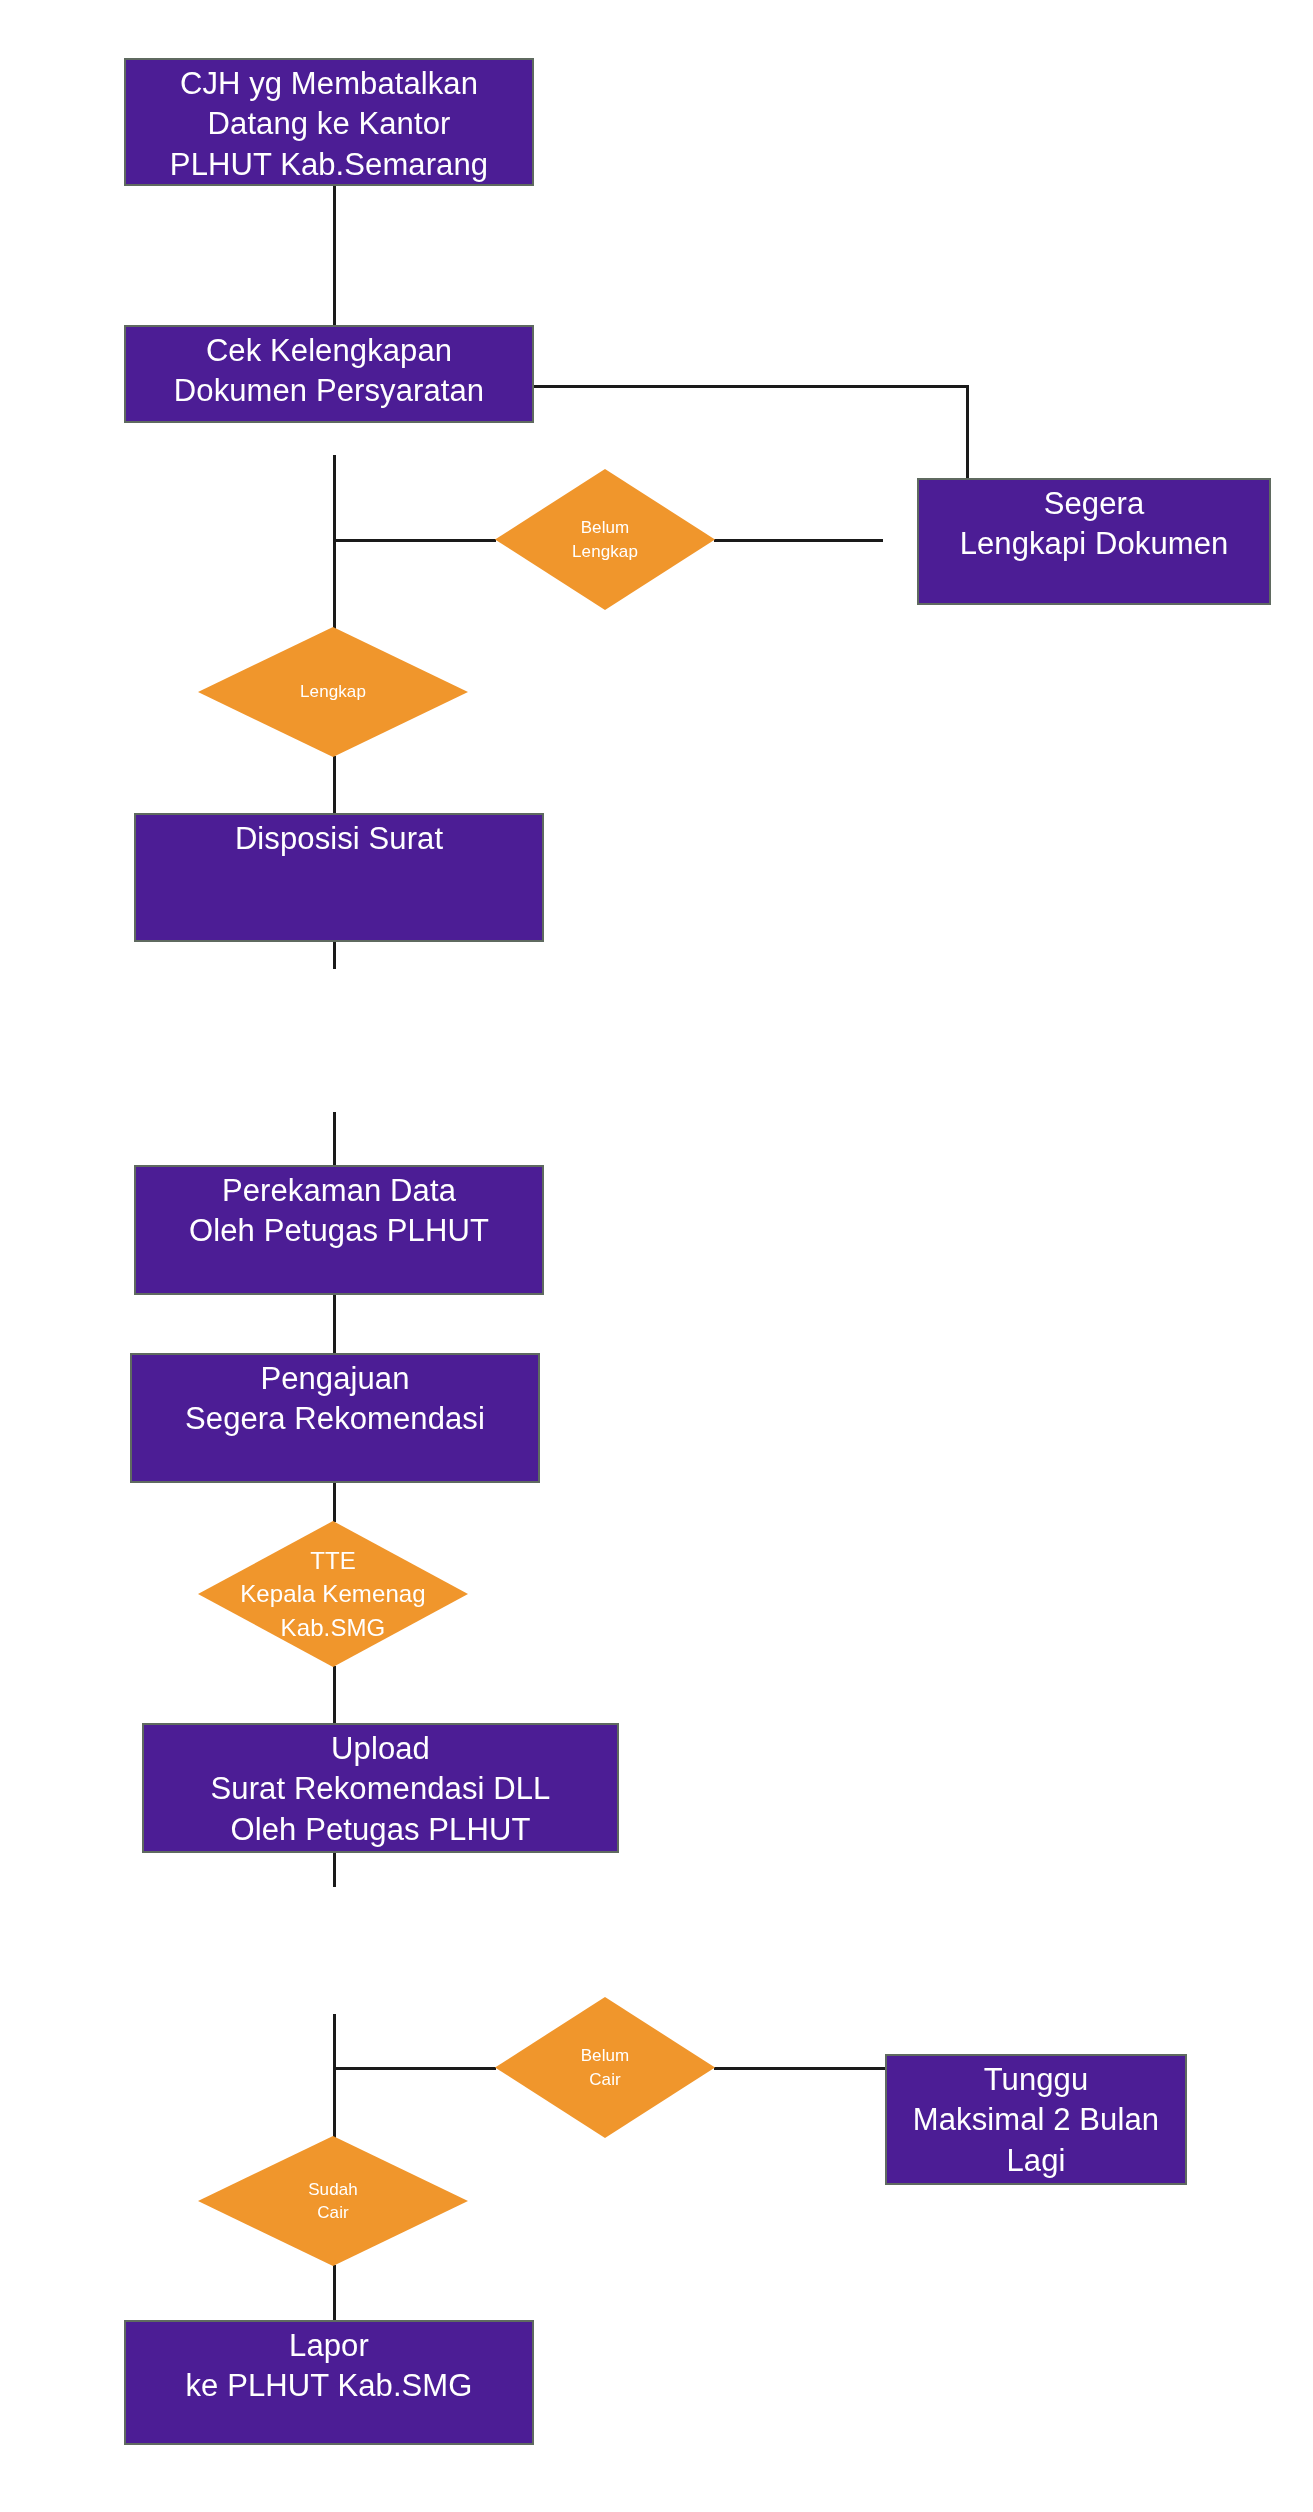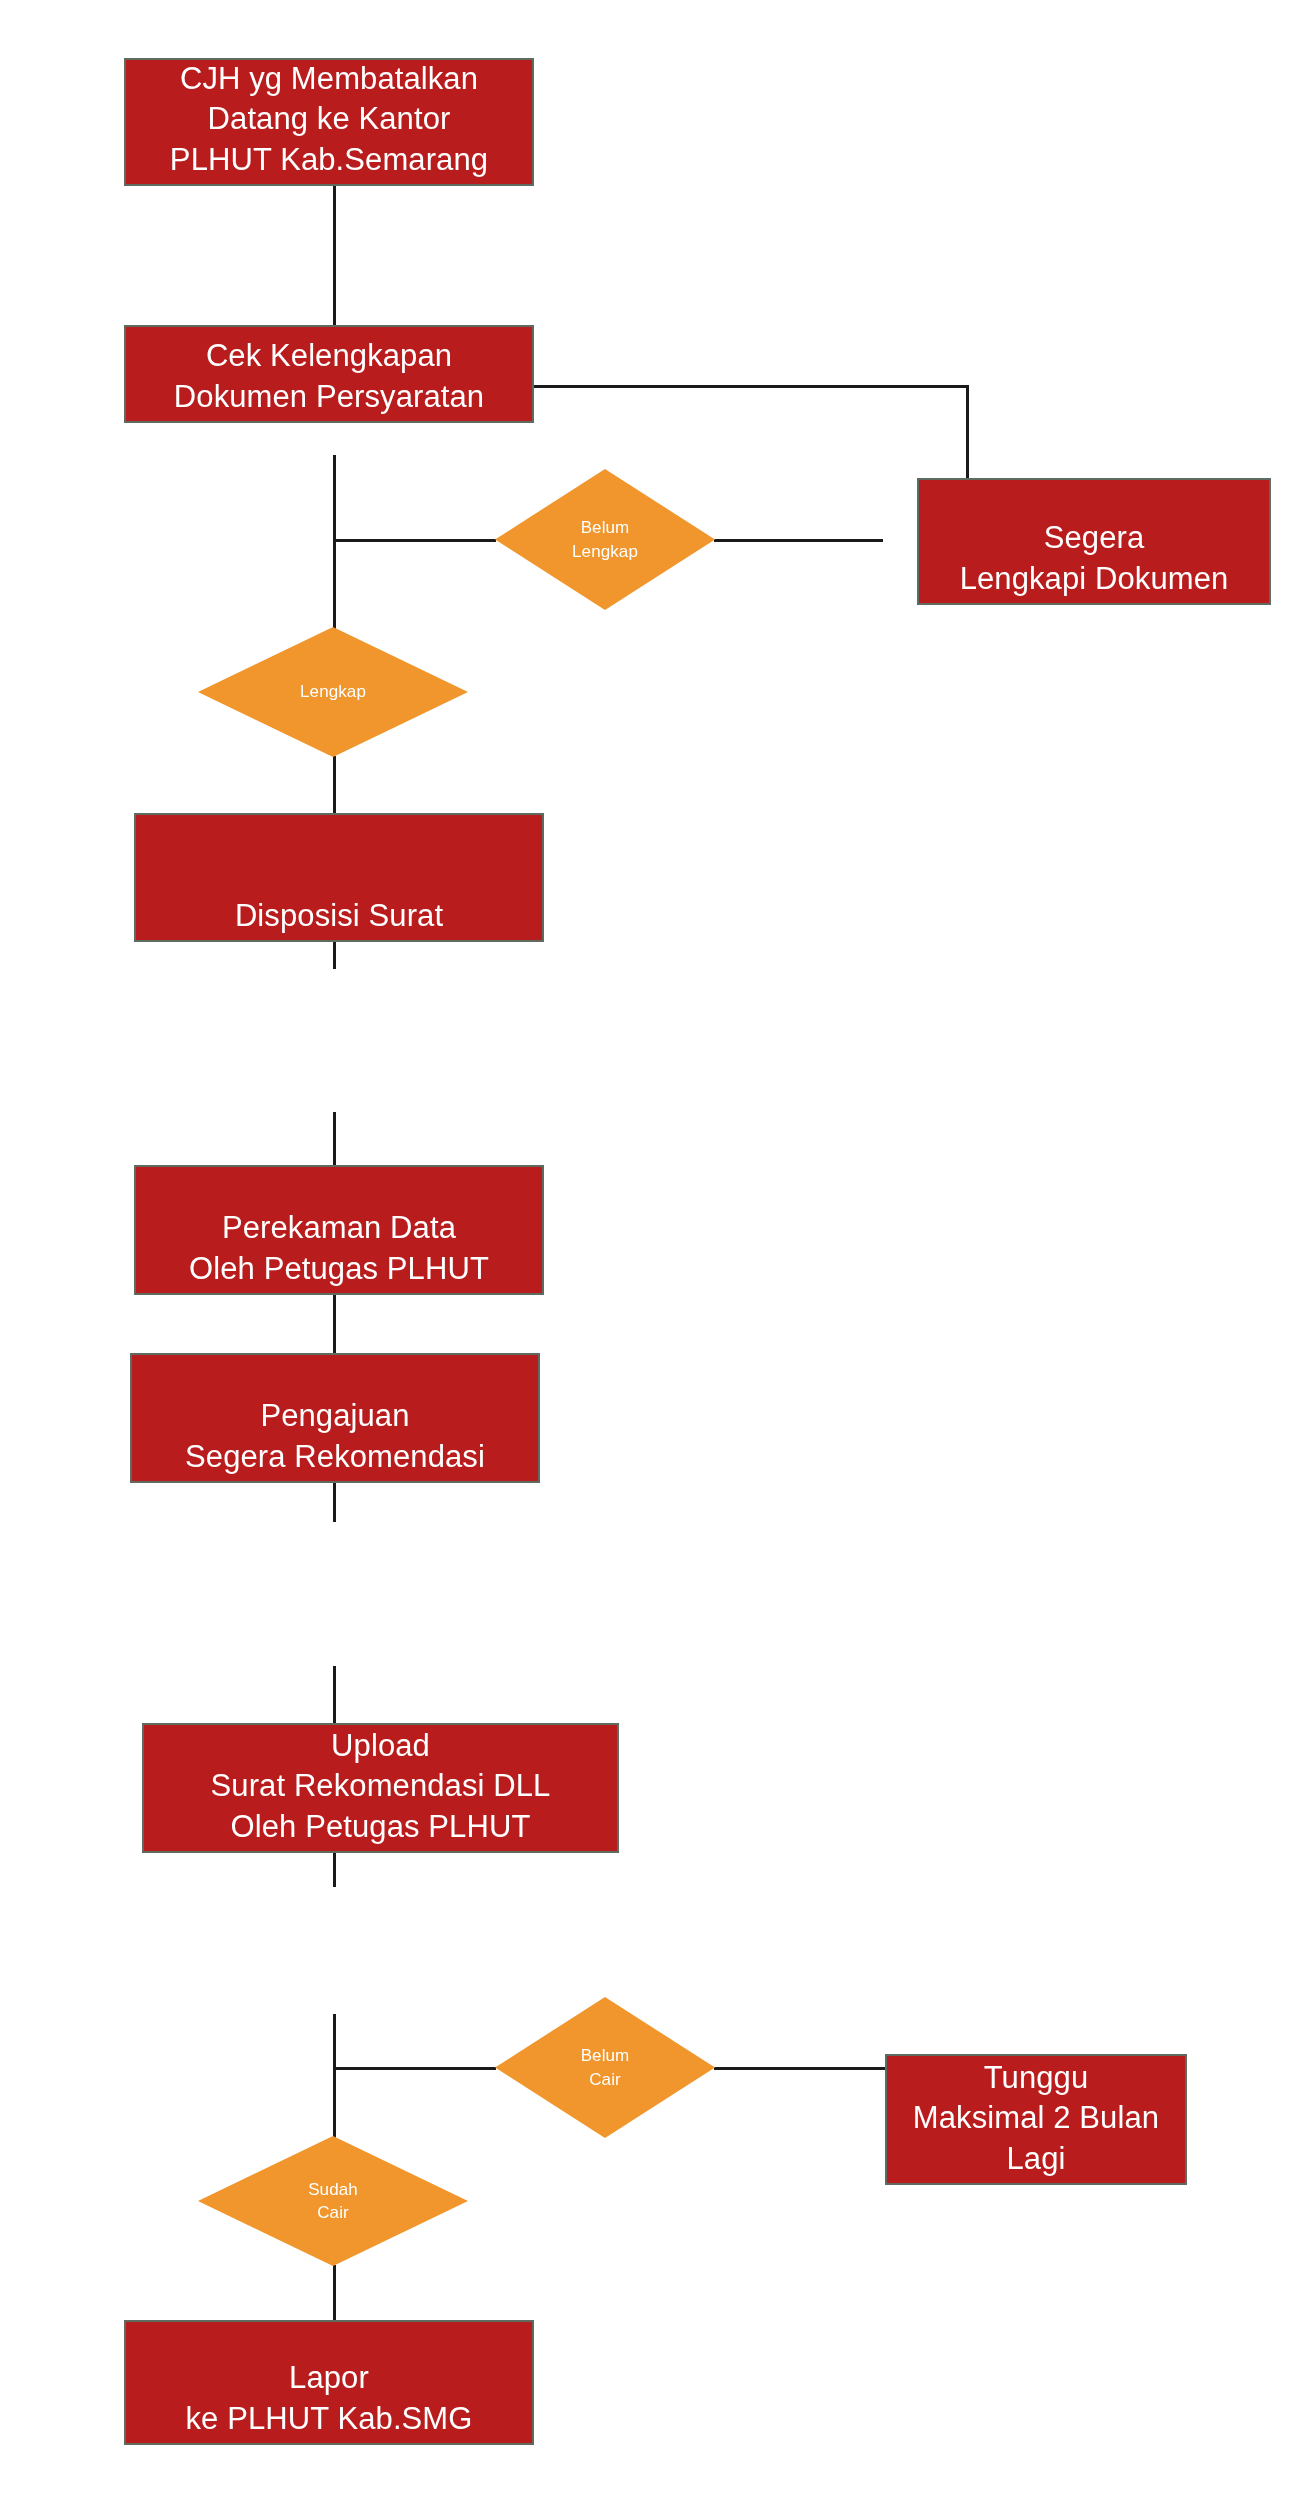--- a/index.html
+++ b/index.html
@@ -23,25 +23,25 @@
     position: absolute;
     background: #1a1a1a;
   }
   .conn.v { width: 3px; }
   .conn.h { height: 3px; }
 
   
   .node-box {
     position: absolute;
     box-sizing: border-box;
-    background: #b91c1c;
+    background: #4c1d95;
     border: 2px solid #5f6a60;
     color: #ffffff;
     display: flex;
-    align-items: flex-end;
+    align-items: flex-start;
     justify-content: center;
     text-align: center;
     line-height: 1.30;
     font-size: 31px;
     font-weight: 400;
     letter-spacing: 0.1px;
     padding: 4px 16px;
     z-index: 3;
   }
   .node-box .lines { white-space: pre-line; }
@@ -145,20 +145,26 @@
   <div class="node-box" style="left:134px; top:1165px; width:410px; height:130px;">
     <span class="lines">Perekaman Data
 Oleh Petugas PLHUT</span>
   </div>
 
   <div class="node-box" style="left:130px; top:1353px; width:410px; height:130px;">
     <span class="lines">Pengajuan
 Segera Rekomendasi</span>
   </div>
 
+  <div class="node-diamond big" style="left:198px; top:1521px; width:270px; height:146px;">
+    <span class="shape"></span>
+    <span class="label">TTE
+Kepala Kemenag
+Kab.SMG</span>
+  </div>
 
   <div class="node-box" style="left:142px; top:1723px; width:477px; height:130px;">
     <span class="lines">Upload
 Surat Rekomendasi DLL
 Oleh Petugas PLHUT</span>
   </div>
 
 
   <div class="node-diamond" style="left:495px; top:1997px; width:220px; height:141px;">
     <span class="shape"></span>

